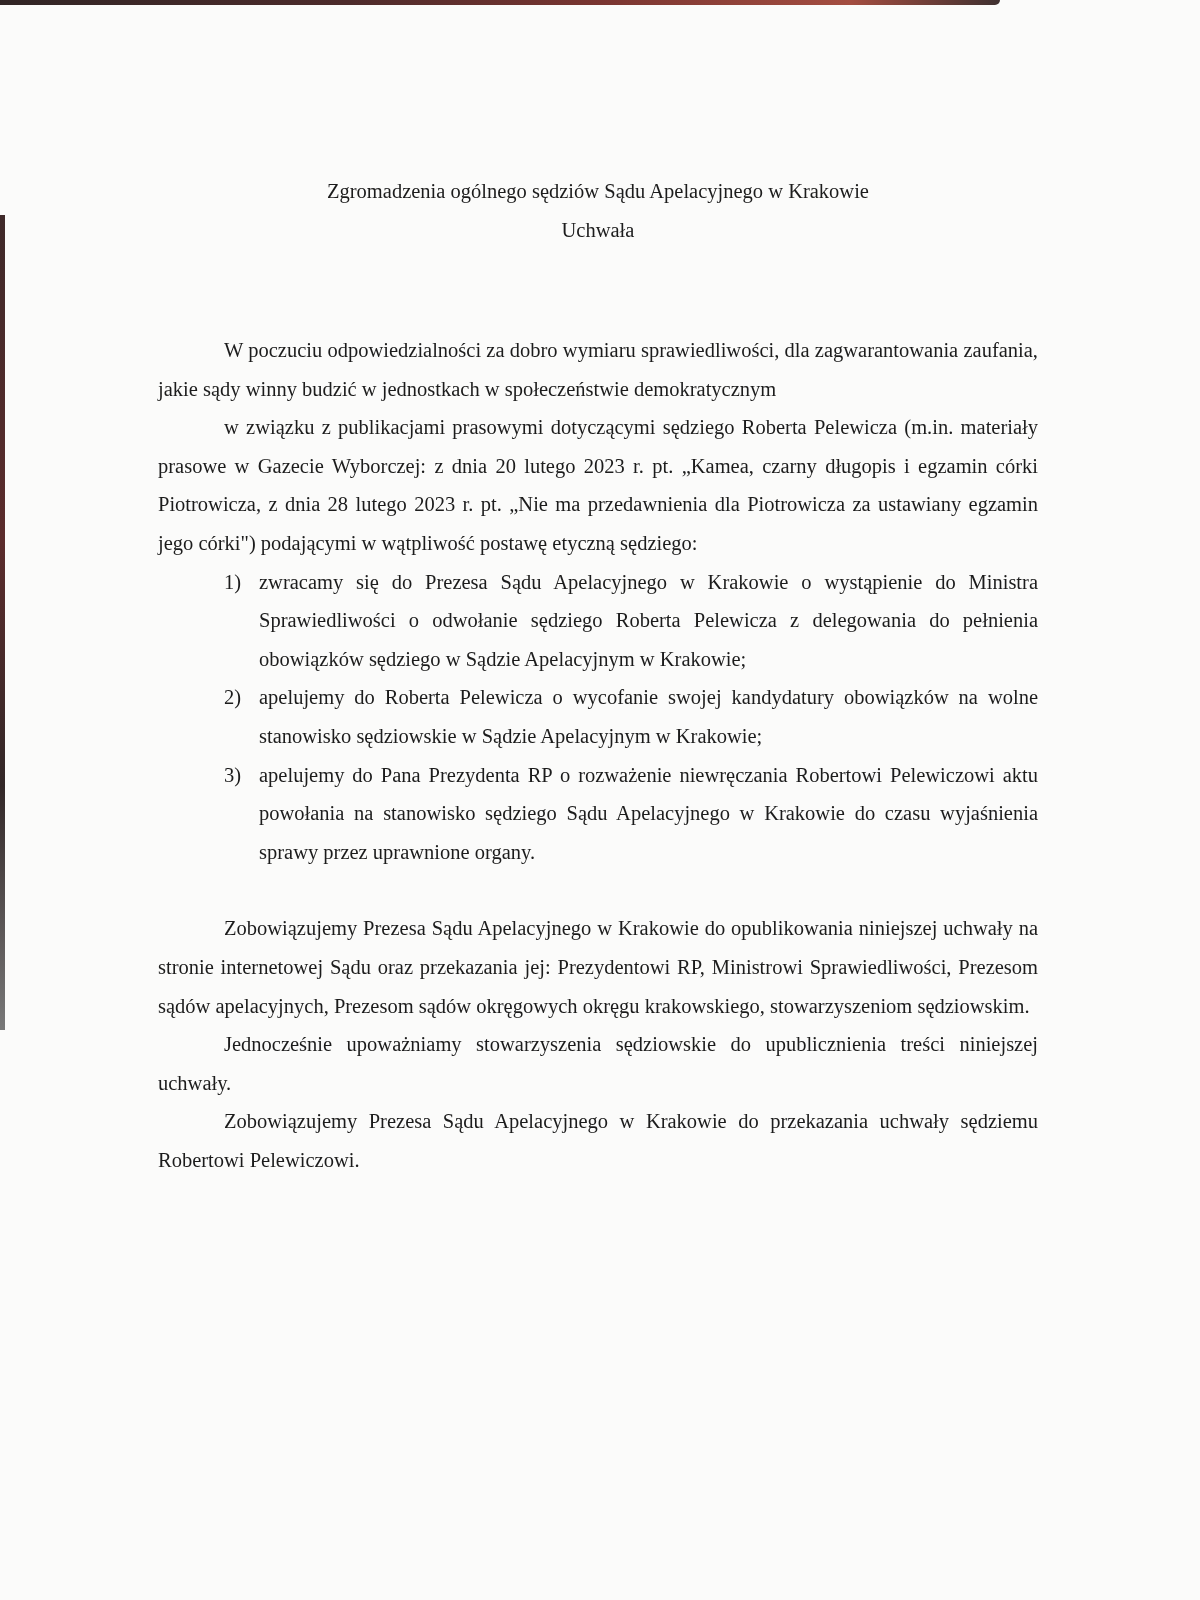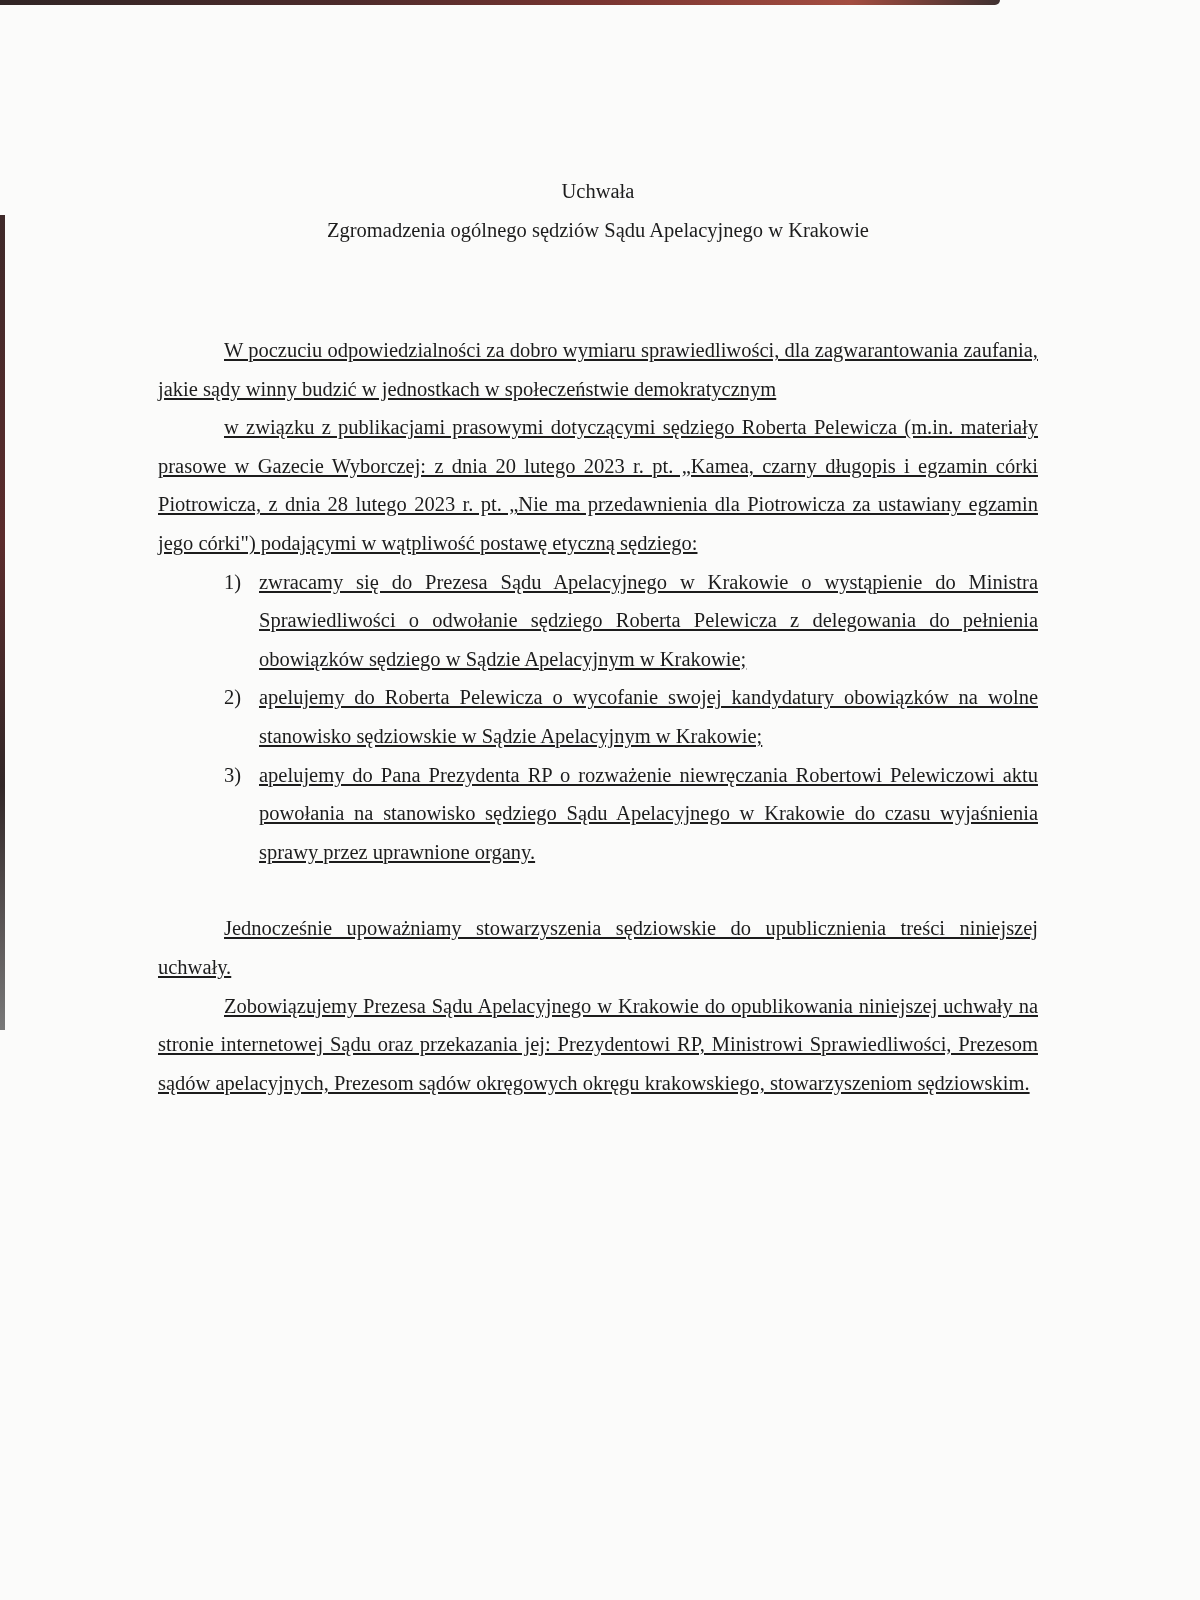--- a/index.html
+++ b/index.html
@@ -43,21 +43,20 @@
     }
     .heading {
       text-align: center;
       line-height: 39px;
       margin-left: 0;
       width: 880px;
     }
     .heading div { margin: 0; }
     .body {
       margin-top: 81px;
-      text-decoration: underline;
     }
     .para {
       text-align: justify;
       line-height: 38.6px;
       margin: 0;
     }
     .indent { text-indent: 66px; }
     .list {
       margin: 0;
       padding: 0;
@@ -77,22 +76,22 @@
     .gap-large { height: 38px; }
   </style>
 </head>
 <body>
 
 <div class="scan-edge-top"></div>
 <div class="scan-edge-left"></div>
 
 <div class="page">
   <div class="heading">
+    <div>Zgromadzenia ogólnego sędziów Sądu Apelacyjnego w Krakowie</div>
     <div>Uchwała</div>
-    <div>Zgromadzenia ogólnego sędziów Sądu Apelacyjnego w Krakowie</div>
   </div>
 
   <div class="body">
     <p class="para indent">W poczuciu odpowiedzialności za dobro wymiaru sprawiedliwości, dla zagwarantowania zaufania, jakie sądy winny budzić w jednostkach w społeczeństwie demokratycznym</p>
     <p class="para indent">w związku z publikacjami prasowymi dotyczącymi sędziego Roberta Pelewicza (m.in. materiały prasowe w Gazecie Wyborczej: z dnia 20 lutego 2023 r. pt. „Kamea, czarny długopis i egzamin córki Piotrowicza, z dnia 28 lutego 2023 r. pt. „Nie ma przedawnienia dla Piotrowicza za ustawiany egzamin jego córki") podającymi w wątpliwość postawę etyczną sędziego:</p>
 
     <ul class="list">
       <li class="list-item">
         <span class="list-num">1)</span>
         <span>zwracamy się do Prezesa Sądu Apelacyjnego w Krakowie o wystąpienie do Ministra Sprawiedliwości o odwołanie sędziego Roberta Pelewicza z delegowania do pełnienia obowiązków sędziego w Sądzie Apelacyjnym w Krakowie;</span>
@@ -102,16 +101,17 @@
         <span>apelujemy do Roberta Pelewicza o wycofanie swojej kandydatury obowiązków na wolne stanowisko sędziowskie w Sądzie Apelacyjnym w Krakowie;</span>
       </li>
       <li class="list-item">
         <span class="list-num">3)</span>
         <span>apelujemy do Pana Prezydenta RP o rozważenie niewręczania Robertowi Pelewiczowi aktu powołania na stanowisko sędziego Sądu Apelacyjnego w Krakowie do czasu wyjaśnienia sprawy przez uprawnione organy.</span>
       </li>
     </ul>
 
     <div class="gap-large"></div>
 
+    <p class="para indent">Zobowiązujemy Prezesa Sądu Apelacyjnego w Krakowie do opublikowania niniejszej uchwały na stronie internetowej Sądu oraz przekazania jej: Prezydentowi RP, Ministrowi Sprawiedliwości, Prezesom sądów apelacyjnych, Prezesom sądów okręgowych okręgu krakowskiego, stowarzyszeniom sędziowskim.</p>
     <p class="para indent">Jednocześnie upoważniamy stowarzyszenia sędziowskie do upublicznienia treści niniejszej uchwały.</p>
-    <p class="para indent">Zobowiązujemy Prezesa Sądu Apelacyjnego w Krakowie do opublikowania niniejszej uchwały na stronie internetowej Sądu oraz przekazania jej: Prezydentowi RP, Ministrowi Sprawiedliwości, Prezesom sądów apelacyjnych, Prezesom sądów okręgowych okręgu krakowskiego, stowarzyszeniom sędziowskim.</p>
+    <p class="para indent">Zobowiązujemy Prezesa Sądu Apelacyjnego w Krakowie do przekazania uchwały sędziemu Robertowi Pelewiczowi.</p>
   </div>
 </div>
 
 </body></html>

